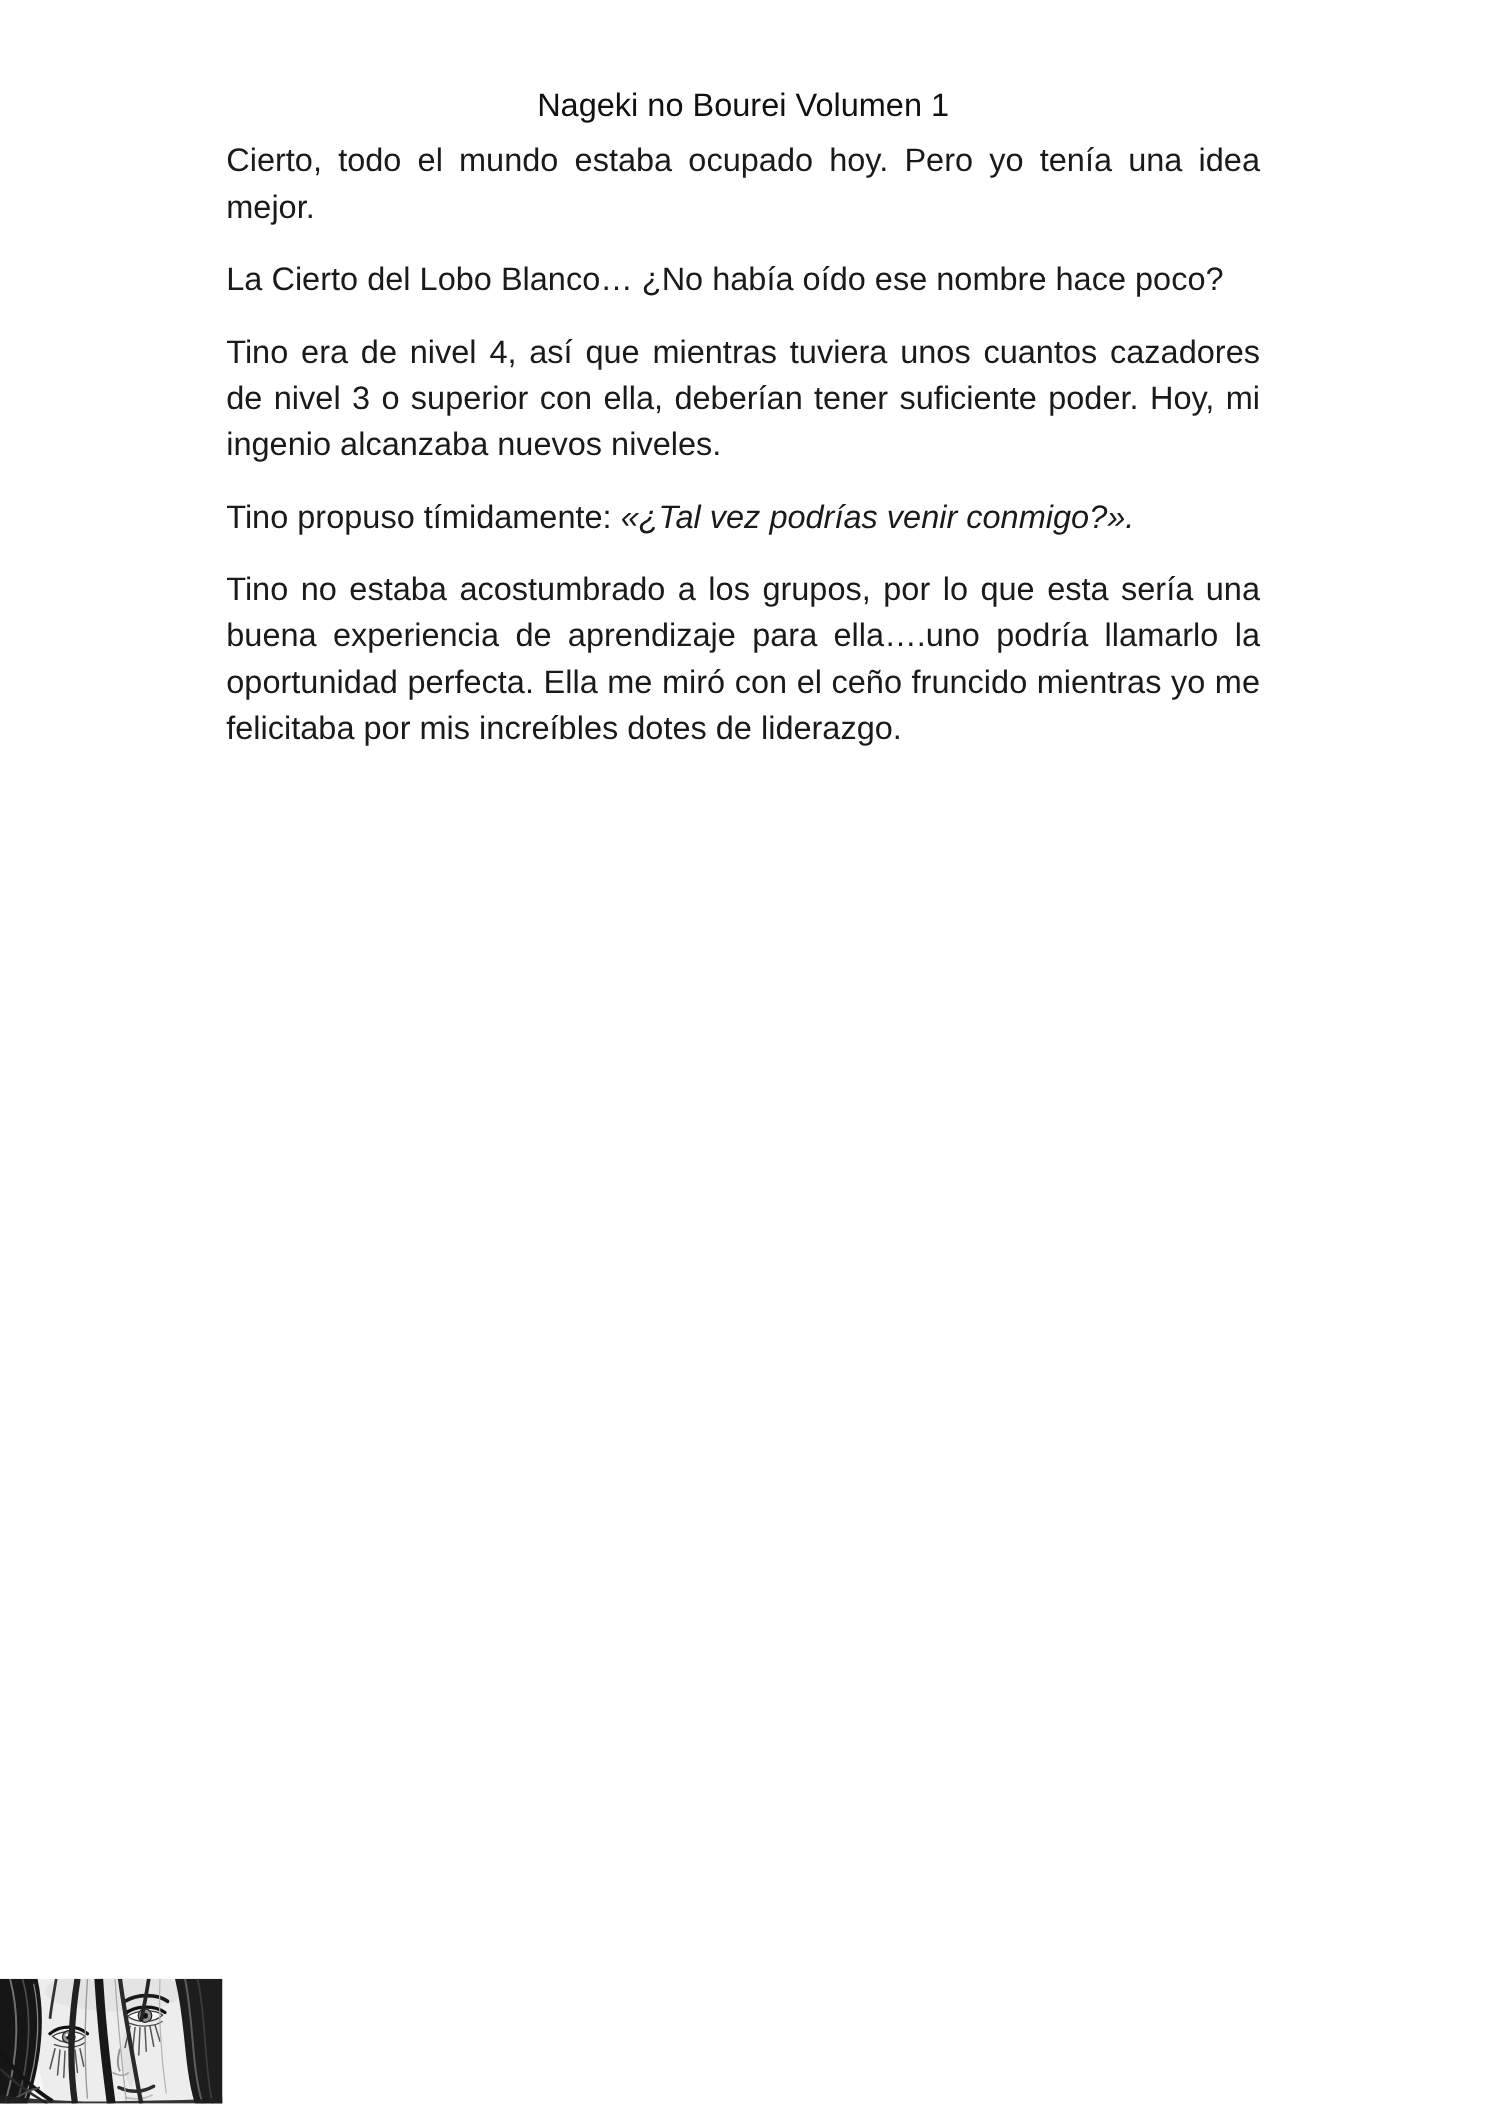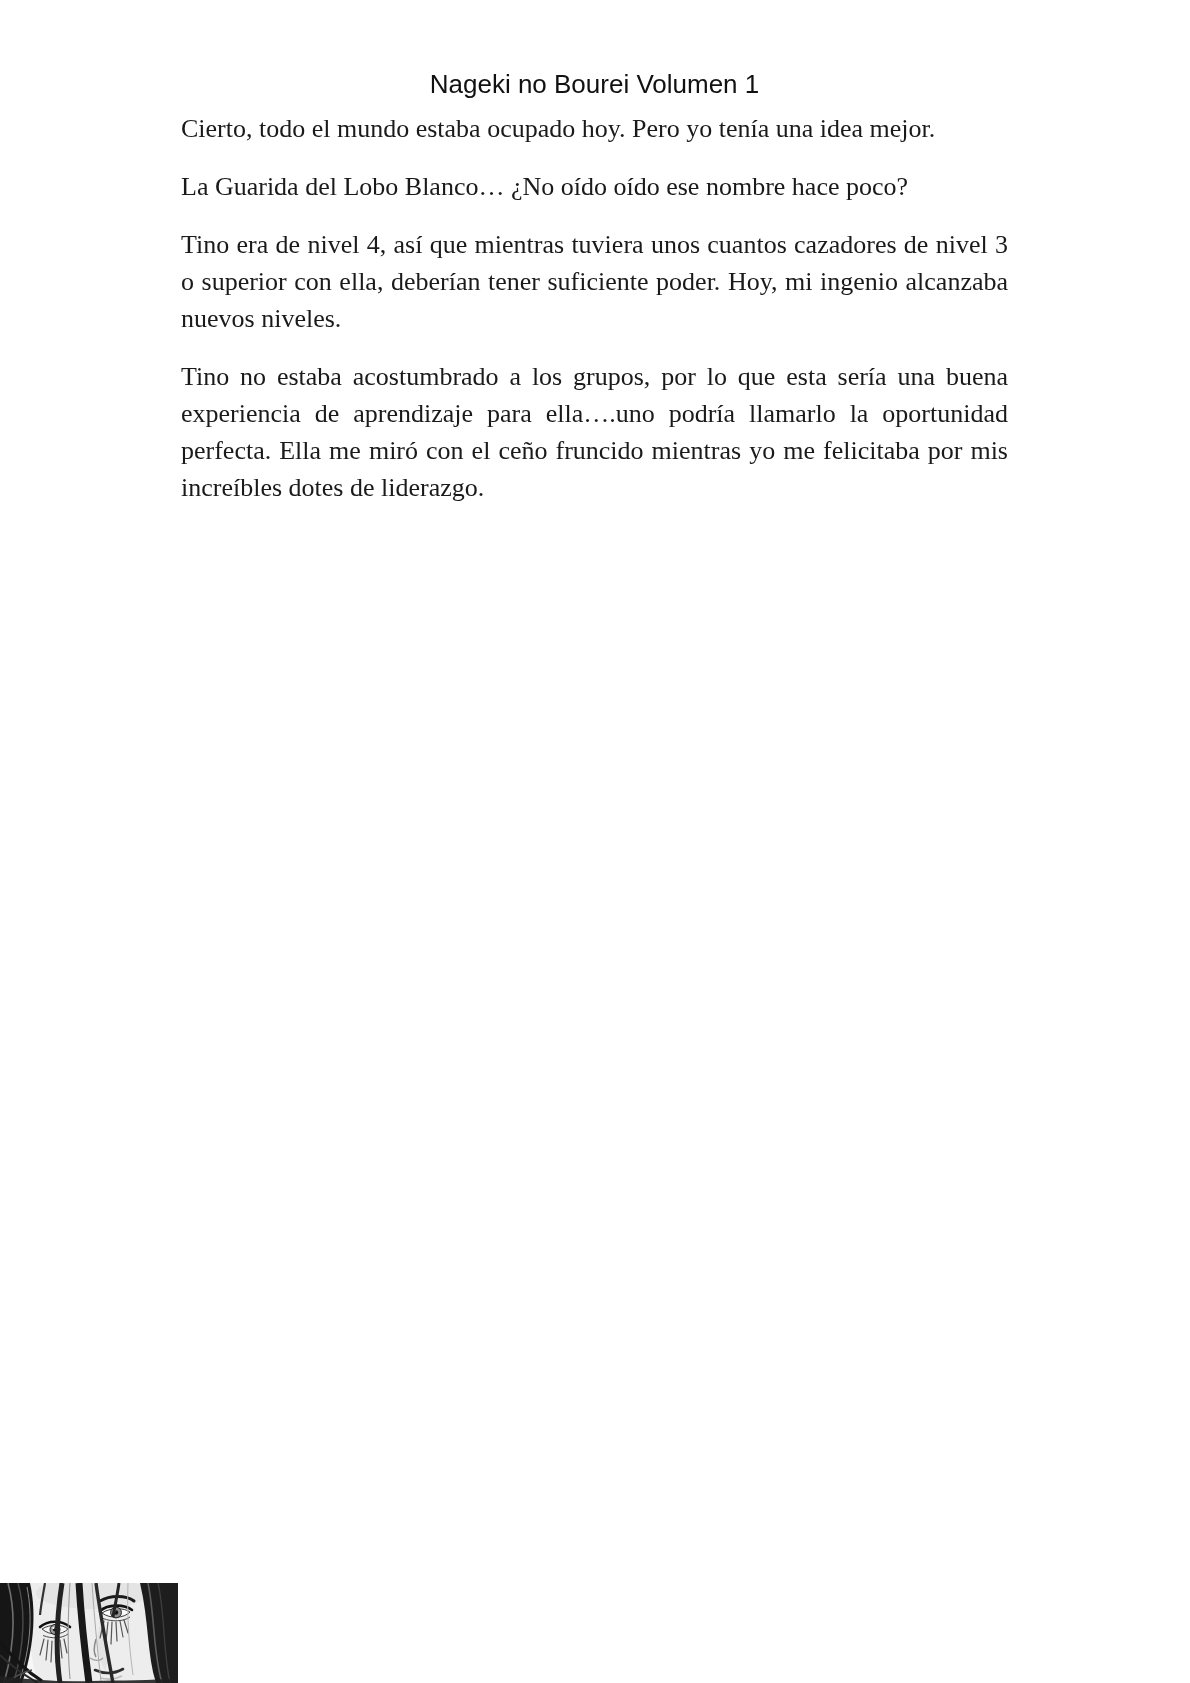--- a/index.html
+++ b/index.html
@@ -22,21 +22,21 @@
   }
   .doc-header {
     text-align: center;
     font-family: "Liberation Sans", sans-serif;
     font-size: 26px;
     line-height: 33px;
     color: #111111;
     letter-spacing: 0px;
   }
   .content p {
-    font-family: Liberation Serif, serif;
+    font-family: Liberation Sans, sans-serif;
     font-size: 26px;
     line-height: 37px;
     text-align: justify;
     text-justify: inter-word;
     color: #1a1a1a;
     margin: 0 0 21px 0;
   }
   .content p.first {
     margin-top: 9px;
   }
@@ -60,22 +60,23 @@
 <body>
 
 <div class="page">
   <div class="content">
 
     <div class="doc-header">
       <div>Nageki no Bourei Volumen 1</div>
     </div>
 
     <p class="first">Cierto, todo el mundo estaba ocupado hoy. Pero yo tenía una idea mejor.</p>
-    <p>La Guarida del Lobo Blanco… ¿No oído oído ese nombre hace poco?</p>
+    <p>La Cierto del Lobo Blanco… ¿No había oído ese nombre hace poco?</p>
     <p>Tino era de nivel 4, así que mientras tuviera unos cuantos cazadores de nivel 3 o superior con ella, deberían tener suficiente poder. Hoy, mi ingenio alcanzaba nuevos niveles.</p>
+    <p><span>Tino propuso tímidamente: </span><span class="italic">«¿Tal vez podrías venir conmigo?».</span></p>
     <p>Tino no estaba acostumbrado a los grupos, por lo que esta sería una buena experiencia de aprendizaje para ella….uno podría llamarlo la oportunidad perfecta. Ella me miró con el ceño fruncido mientras yo me felicitaba por mis increíbles dotes de liderazgo.</p>
 
   </div>
 
   <div class="footer-art">
     <svg viewBox="0 0 178 100" xmlns="http://www.w3.org/2000/svg">
 
       <rect x="0" y="0" width="178" height="100" fill="#f7f7f7"></rect>
       <path d="M28 0 H162 V100 H38 C28 66 26 32 28 0 Z" fill="#ededed"></path>
       <ellipse cx="92" cy="10" rx="56" ry="16" fill="#dddddd" opacity="0.55"></ellipse>

